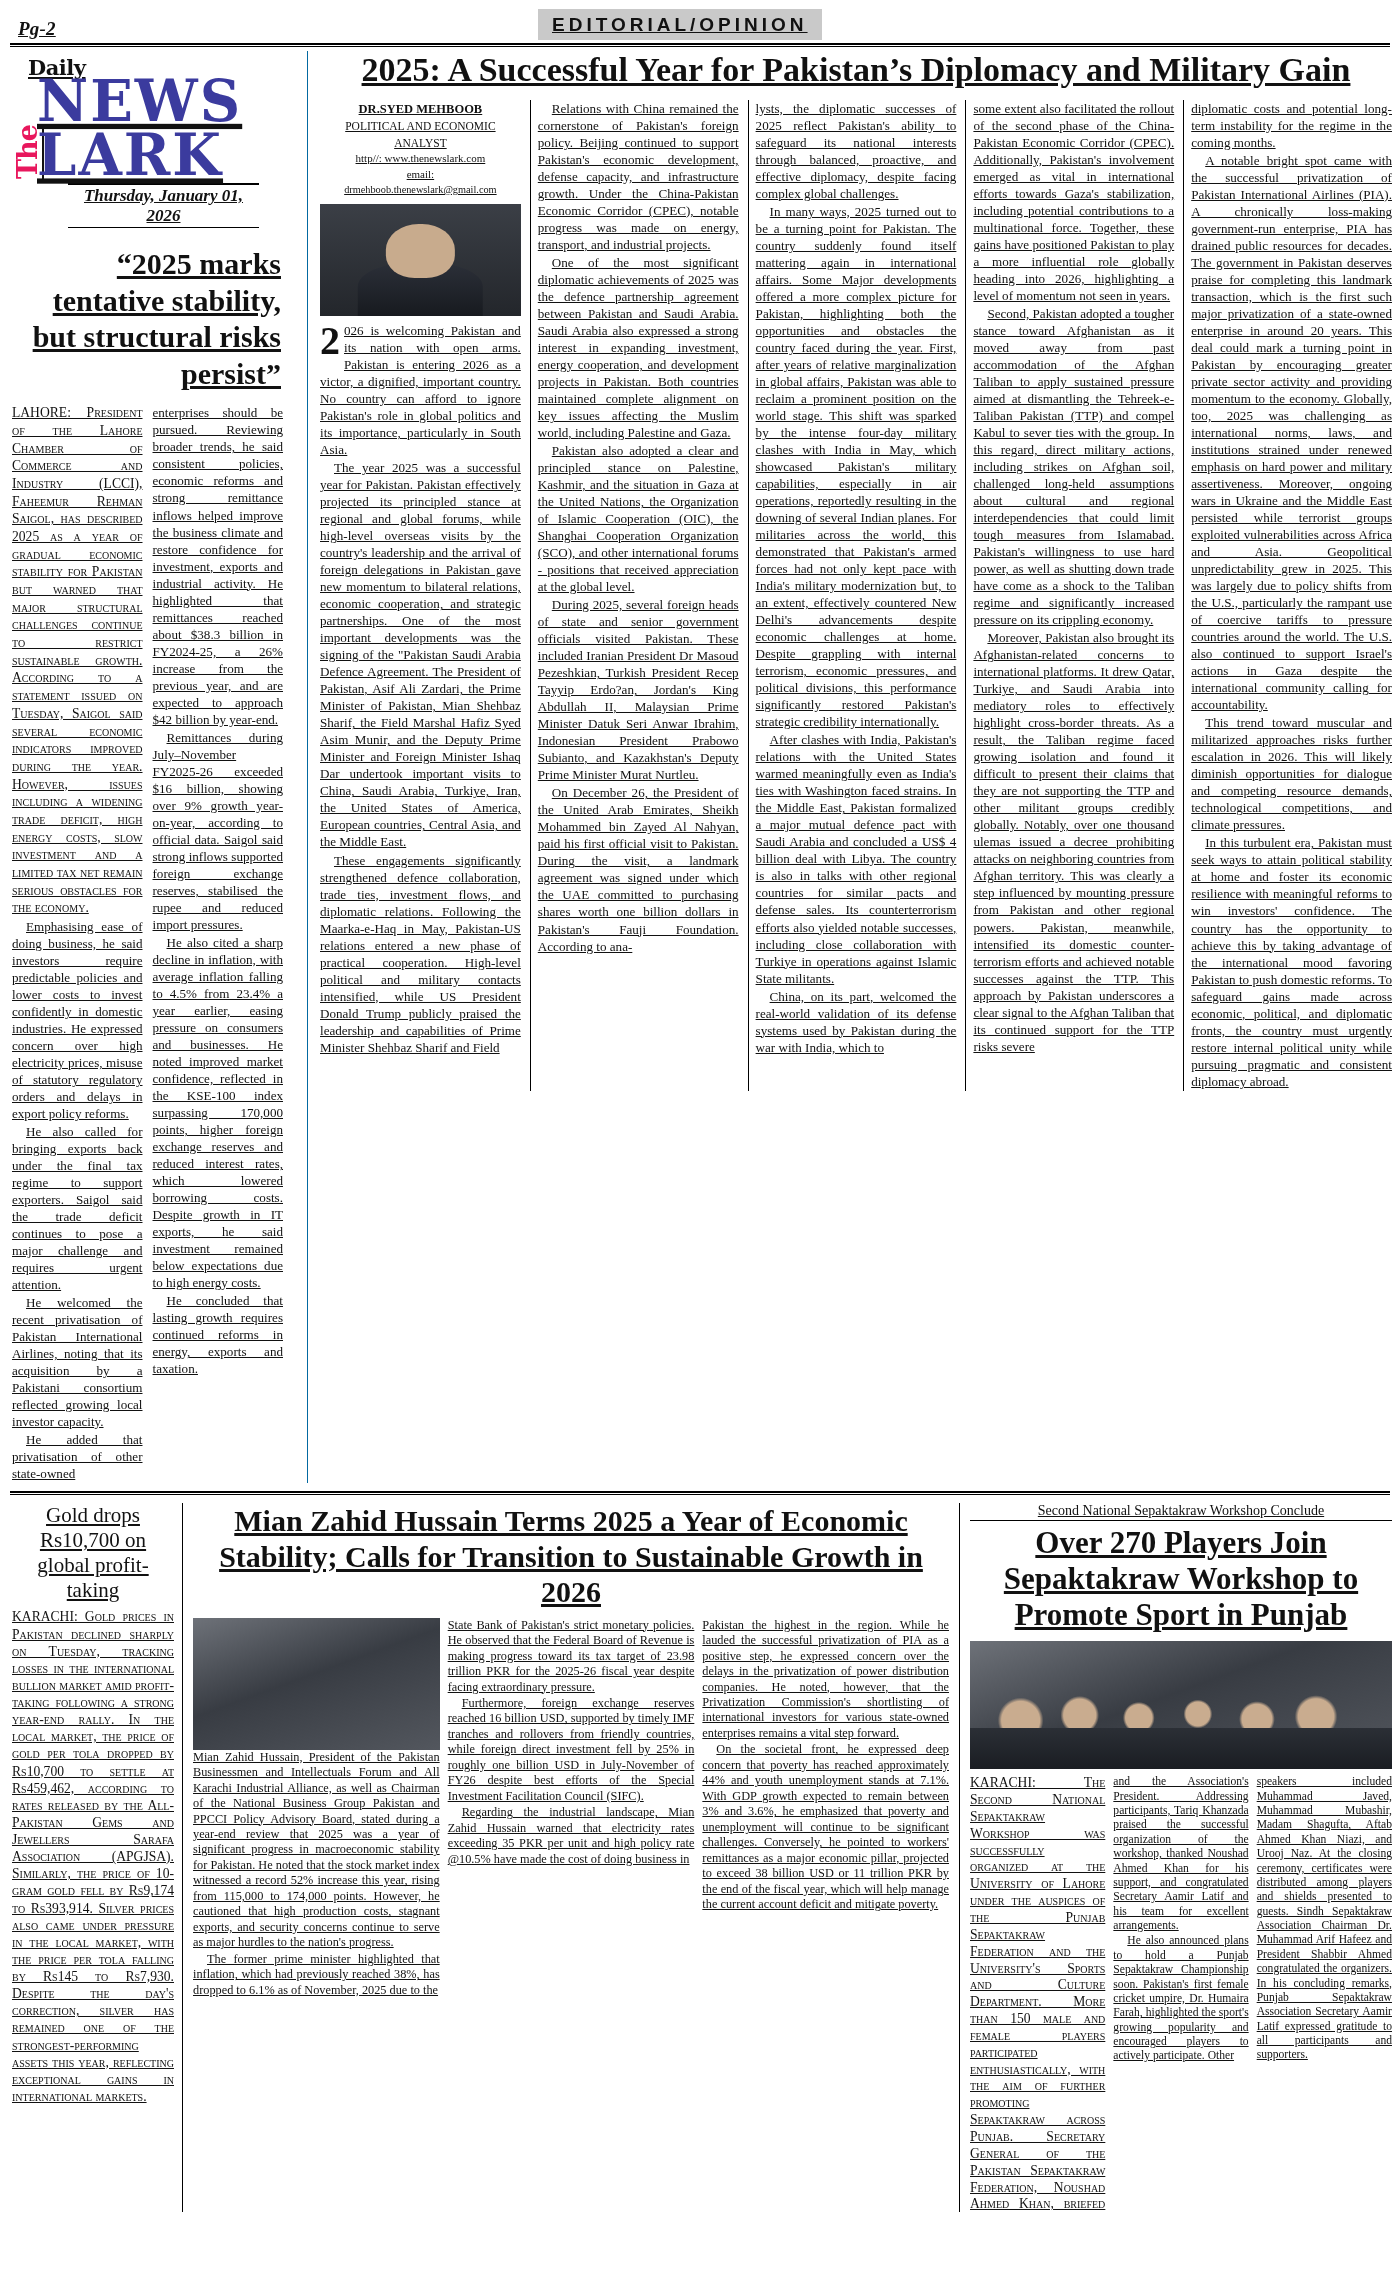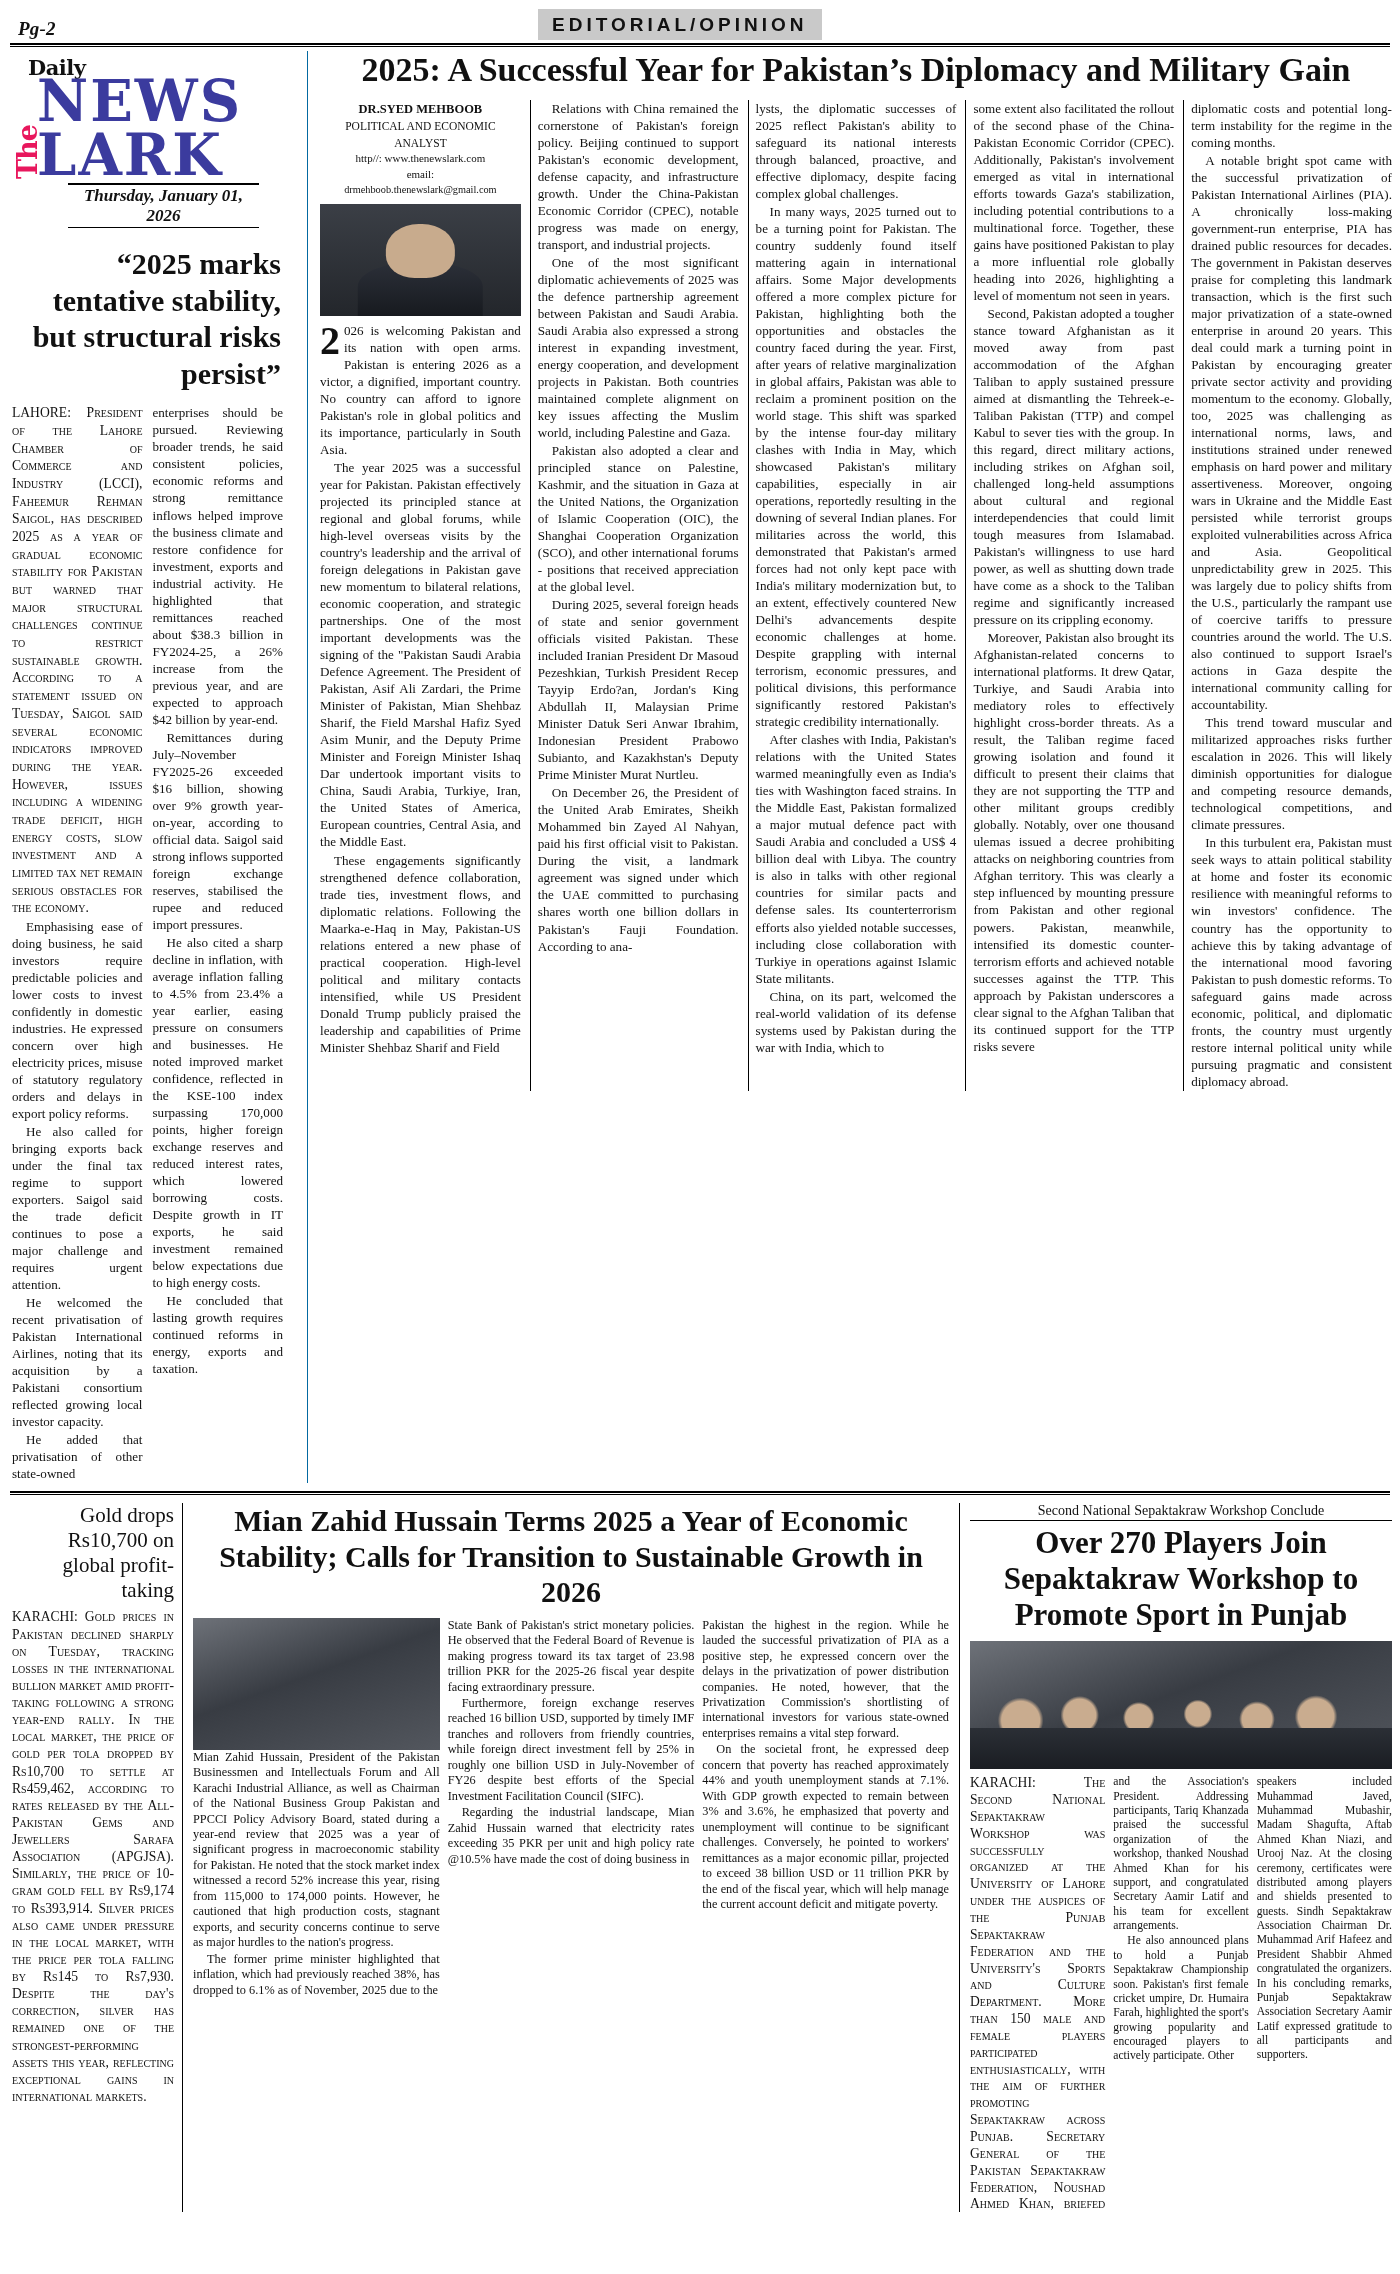--- a/index.html
+++ b/index.html
@@ -8,20 +8,21 @@
     background: #ffffff;
     font-family: "Liberation Serif", serif;
     color: #111;
   }
   .page {
     width: 1400px;
     height: 2212px;
     position: relative;
     background: #fff;
     padding: 0 8px;
+    text-decoration: underline;
   }
 
   
   .topbar {
     display: flex;
     align-items: flex-end;
     height: 40px;
     padding-top: 10px;
   }
   .pg-label {
@@ -214,21 +215,21 @@
   }
 
   
   .mid-section { display: flex; margin-top: 2px; }
   .gold-col {
     width: 175px;
     padding: 0 8px 0 4px;
     border-right: 1px solid #000;
   }
   .gold-head {
-    text-align: right;
+    text-align: center;
     font-size: 21px;
     line-height: 1.18;
     font-family: "Liberation Serif", serif;
     margin-bottom: 6px;
   }
   .zahid-col {
     flex: 1;
     padding: 0 10px;
     border-right: 1px solid #000;
   }

